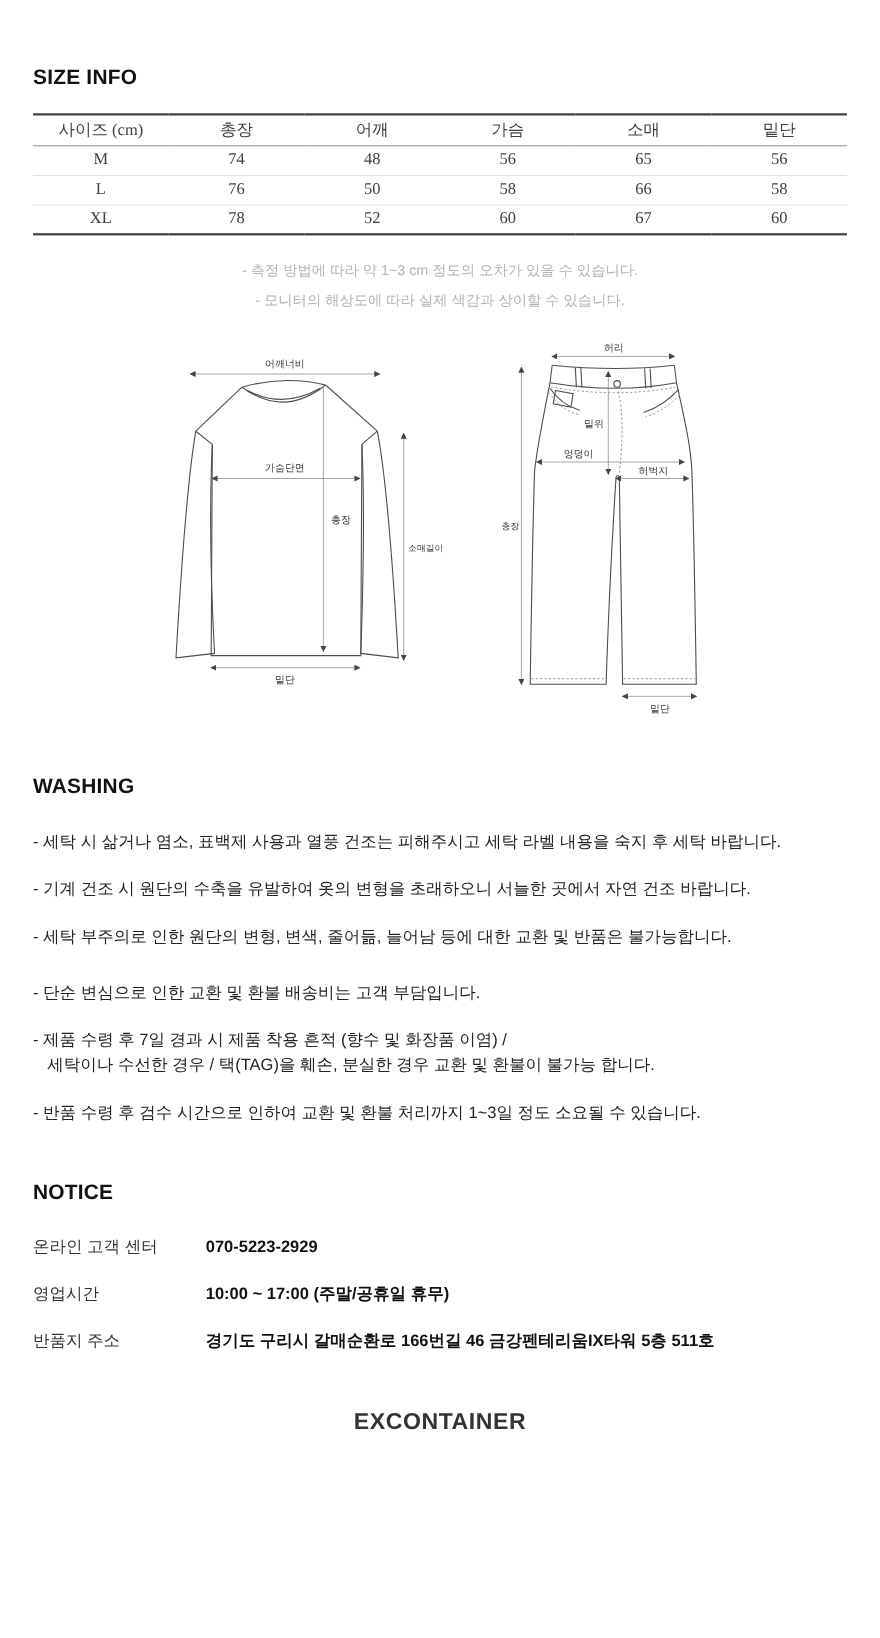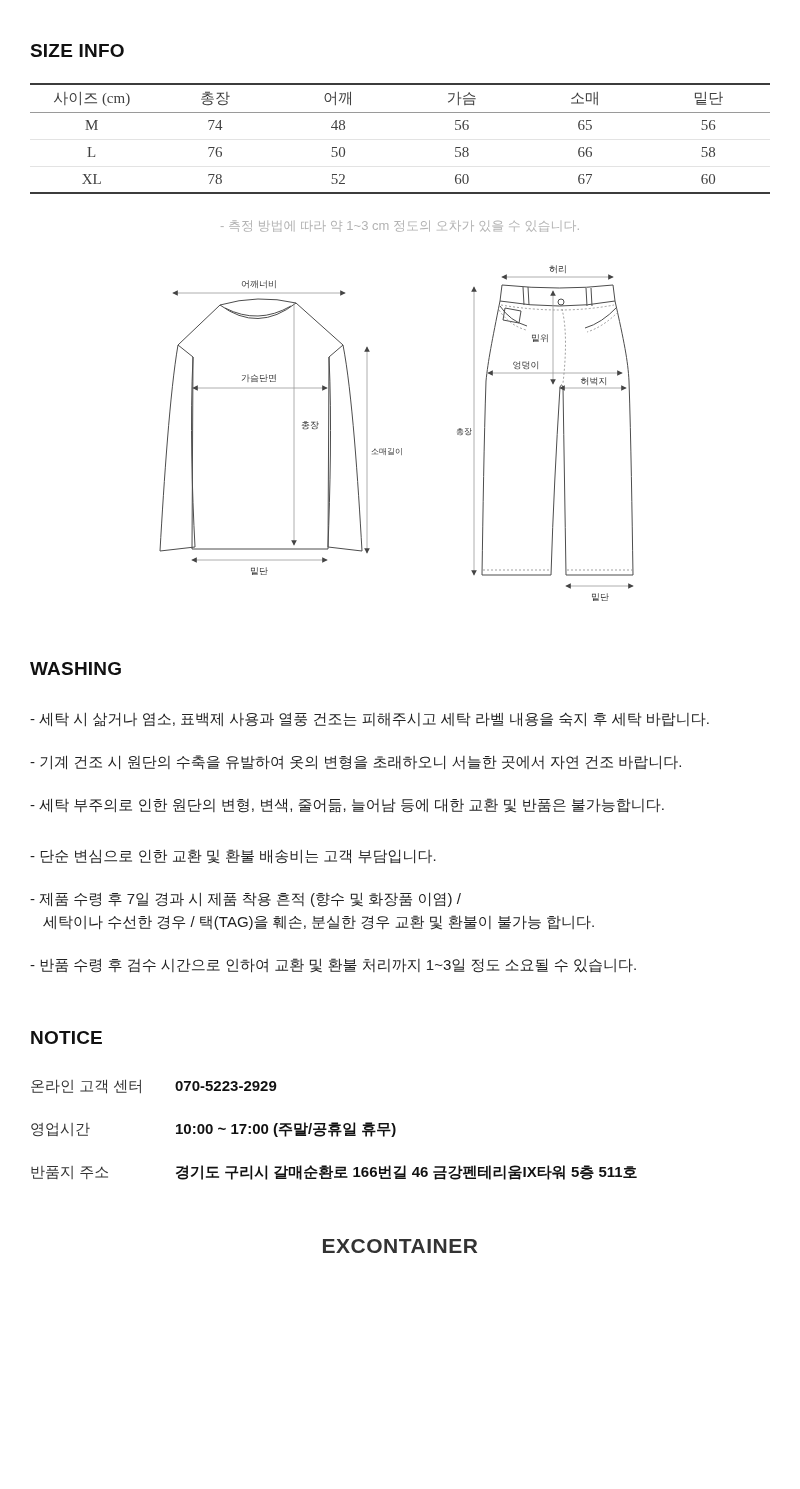--- a/index.html
+++ b/index.html
@@ -2,21 +2,21 @@
 <html><head>
 <meta charset="utf-8">
 <style>
   * { margin:0; padding:0; box-sizing:border-box; }
   html,body { background:#ffffff; }
   body {
     width:800px; min-height:1489px; margin:0 auto;
     font-family:"Liberation Sans","DejaVu Sans",sans-serif;
     color:#222;
   }
-  .page { padding:40px 30px 55px 30px; }
+  .page { padding:60px 30px 55px 30px; }
 
   .section-title {
     font-size:19px; font-weight:700; color:#111;
     letter-spacing:0.2px;
   }
 
   
   .size-table {
     width:100%; margin-top:21px;
     border-collapse:collapse; table-layout:fixed;
@@ -44,21 +44,21 @@
   .bullets { margin-top:28px; }
   .bullet { font-size:15px; line-height:21px; color:#222; margin-bottom:22px; }
   .bullet.tight { margin-bottom:2px; }
   .bullet.cont { padding-left:13px; margin-bottom:22px; }
   .exchange-title { margin-top:52px; }
   .exchange-bullets { margin-top:30px; }
 
   
   .notice-title { margin-top:52px; }
   .notice-rows { margin-top:28px; }
-  .notice-row { display:flex; align-items:baseline; margin-bottom:24px; font-size:15px; }
+  .notice-row { display:flex; align-items:baseline; margin-bottom:24px; font-size:15px;gap:12px; }
   .notice-label { width:145px; flex:0 0 145px; color:#333; }
   .notice-value { font-weight:700; color:#111; }
 
   
   .footer { margin-top:52px; text-align:center; }
   .brand {
     display:inline-block; font-size:21px; font-weight:800;
     letter-spacing:0.5px; color:#333;
   }
 </style>
@@ -104,20 +104,21 @@
           <td>52</td>
           <td>60</td>
           <td>67</td>
           <td>60</td>
         </tr>
       </tbody>
     </table>
 
     <div class="notes">
       <p class="note">- 측정 방법에 따라 약 1~3 cm 정도의 오차가 있을 수 있습니다.</p>
+      <p class="note">- 모니터의 해상도에 따라 실제 색감과 상이할 수 있습니다.</p>
     </div>
   </section>
 
   <section>
 
     <div class="diagrams">
 
       <svg class="shirt-svg" width="290" height="335" viewBox="0 0 290 335" xmlns="http://www.w3.org/2000/svg">
         <defs>
           <marker id="arw1" markerWidth="7" markerHeight="7" refX="6" refY="3.5" orient="auto-start-reverse">

